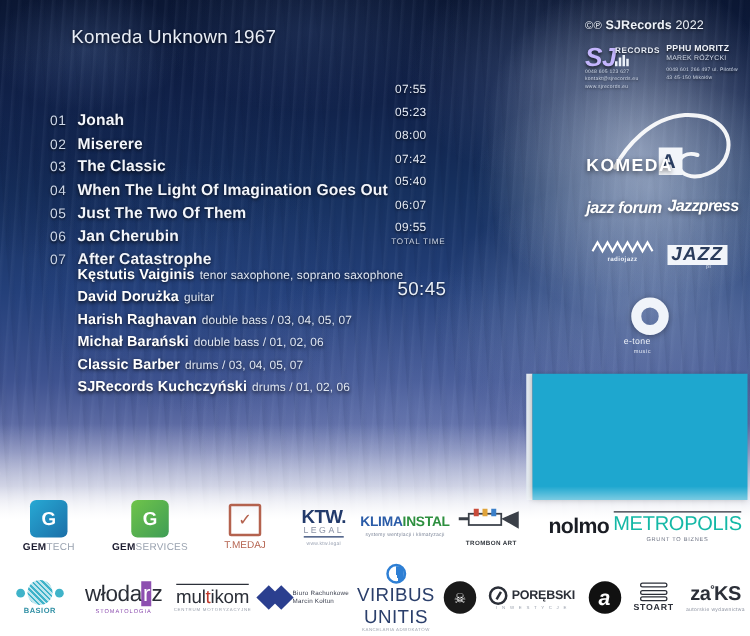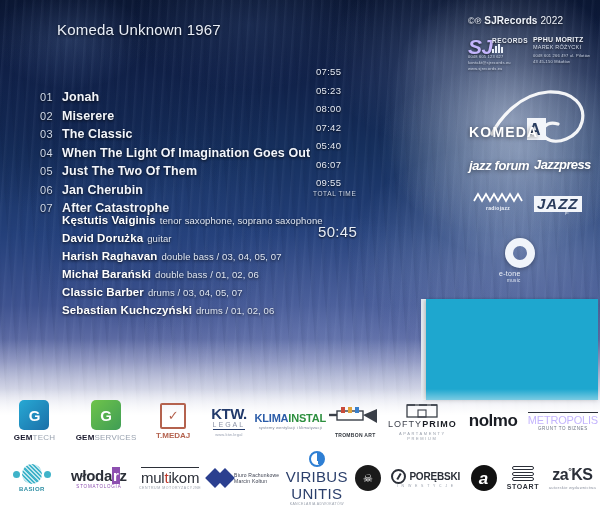--- a/index.html
+++ b/index.html
@@ -255,51 +255,51 @@
   .gem-dia.teal{background:linear-gradient(135deg,#27a9d4,#1b6fa8);}
   .gem-dia.green{background:linear-gradient(135deg,#6fc44a,#3f9d55);}
   .gem-label{font-size:8px;font-weight:bold;margin-top:3px;letter-spacing:.2px;}
   .gem-label .dim{color:#9aa3b0;font-weight:normal;}
 
   .medaj-box{
     width:22px;height:22px;border:2px solid #b4624e;border-radius:2px;
     display:flex;align-items:center;justify-content:center;
     font-size:13px;color:#b4624e;line-height:1;
   }
-  .medaj-label{font-size:8px;font-weight:bold;color:#b4624e;margin-top:2px;}
+  .medaj-label{font-size:8px;font-weight:normal;color:#b4624e;margin-top:2px;}
 
   .ktw-word{font-size:15px;font-weight:bold;color:#223a6b;letter-spacing:-.5px;line-height:1;}
   .ktw-sub{font-size:7px;color:#8b93a6;letter-spacing:2px;border-bottom:1px solid #223a6b;padding-bottom:1px;}
   .ktw-url{font-size:4px;color:#99a1b2;margin-top:2px;letter-spacing:.2px;}
 
   .klima-word{font-size:11px;font-weight:bold;color:#2b5ca8;letter-spacing:-.2px;}
   .klima-word .i{color:#2d8f3f;}
   .klima-sub{font-size:4px;color:#7d8699;letter-spacing:.2px;margin-top:1px;}
 
   .trumpet-svg{display:block;}
   .trumpet-label{font-size:5px;font-weight:bold;color:#33383f;letter-spacing:.3px;margin-top:1px;}
 
   .lofty-word{font-size:9px;color:#3b3f4a;letter-spacing:1px;}
   .lofty-word b{color:#1a1d24;}
   .lofty-sub{font-size:4px;color:#9aa1ad;letter-spacing:1.6px;margin-top:2px;}
 
   .nolmo-word{font-size:17px;font-weight:bold;color:#1a1d24;letter-spacing:-.5px;}
 
-  .metro-word{font-size:11px;color:#c4b5fd;letter-spacing:-.2px;border-top:1px solid #2b2f38;padding-top:1px;}
+  .metro-word{font-size:16px;color:#14b8a6;letter-spacing:-.2px;border-top:1px solid #2b2f38;padding-top:1px;}
   .metro-sub{font-size:4.5px;color:#6e7484;letter-spacing:.6px;}
 
   .basior-dots{display:flex;align-items:center;gap:2px;}
   .basior-dots .d{width:7px;height:7px;border-radius:50%;background:#3fb3c9;}
   .basior-dots .big{
     width:20px;height:20px;border-radius:50%;
     background:repeating-linear-gradient(45deg,#3fb3c9 0 1.5px,#bfe6ee 1.5px 3px);
   }
   .basior-label{font-size:6px;font-weight:bold;color:#2f8fa4;letter-spacing:.4px;margin-top:2px;}
 
-  .wlodarz-word{font-size:15px;font-weight:bold;color:#2b2f38;letter-spacing:-.3px;}
+  .wlodarz-word{font-size:18px;font-weight:normal;color:#2b2f38;letter-spacing:-.3px;}
   .wlodarz-word .hl{background:#8d4fb0;color:#fff;padding:0 1px;}
   .wlodarz-sub{font-size:4.5px;color:#8d4fb0;letter-spacing:.8px;}
 
   .multikom-word{font-size:15px;color:#2b2f38;letter-spacing:-.2px;border-top:1px solid #2b2f38;padding-top:1px;}
   .multikom-word .t{color:#c0392b;}
   .multikom-sub{font-size:3.5px;color:#9aa1ad;letter-spacing:.6px;}
 
   .biuro-mark{display:flex;}
   .biuro-d{width:14px;height:14px;background:#2b3f8f;transform:rotate(45deg);margin:0 -2px;}
   .biuro-t1{font-size:5px;color:#3c4150;letter-spacing:.2px;}
@@ -411,21 +411,21 @@
     <div class="credit">
       <span class="credit-name">Harish Raghavan</span><span class="credit-role">double bass / 03, 04, 05, 07</span>
     </div>
     <div class="credit">
       <span class="credit-name">Michał Barański</span><span class="credit-role">double bass / 01, 02, 06</span>
     </div>
     <div class="credit">
       <span class="credit-name">Classic Barber</span><span class="credit-role">drums / 03, 04, 05, 07</span>
     </div>
     <div class="credit">
-      <span class="credit-name">Sebastian Kuchczyński</span><span class="credit-role">drums / 01, 02, 06</span>
+      <span class="credit-name">SJRecords Kuchczyński</span><span class="credit-role">drums / 01, 02, 06</span>
     </div>
   </div>
 
   <div class="copyright-line">
     <span class="marks">©℗</span>
     <span>SJRecords</span>
     <span class="year">2022</span>
   </div>
 
   <div class="sj-logo">SJ</div>
@@ -511,29 +511,20 @@
         <rect x="10" y="6" width="26" height="9" fill="none" stroke="#3a3f48" stroke-width="1.4"></rect>
         <rect x="14" y="2" width="4" height="6" fill="#c94b3a"></rect>
         <rect x="21" y="2" width="4" height="6" fill="#e0a33a"></rect>
         <rect x="28" y="2" width="4" height="6" fill="#3a7fc9"></rect>
         <path d="M36 10 L50 4 L50 18 Z" fill="#3a3f48"></path>
         <path d="M10 10 L2 10" stroke="#3a3f48" stroke-width="2.4"></path>
       </svg>
       <div class="trumpet-label">TROMBON ART</div>
     </div>
 
-    <div class="logo" style="width:86px">
-      <svg width="34" height="18" viewBox="0 0 34 18">
-        <rect x="2" y="4" width="30" height="12" fill="none" stroke="#3a3f48" stroke-width="1.3"></rect>
-        <path d="M2 4 L10 4 M14 4 L22 4 M26 4 L32 4" stroke="#3a3f48" stroke-width="1.3"></path>
-        <rect x="13" y="9" width="8" height="7" fill="none" stroke="#3a3f48" stroke-width="1.1"></rect>
-      </svg>
-      <div class="lofty-word"><span>LOFTY</span><b>PRIMO</b></div>
-      <div class="lofty-sub">APARTAMENTY PREMIUM</div>
-    </div>
 
     <div class="logo" style="width:74px">
       <div class="nolmo-word">nolmo</div>
     </div>
 
     <div class="logo" style="width:84px">
       <div class="metro-word">METROPOLIS</div>
       <div class="metro-sub">GRUNT TO BIZNES</div>
     </div>
   </div>

